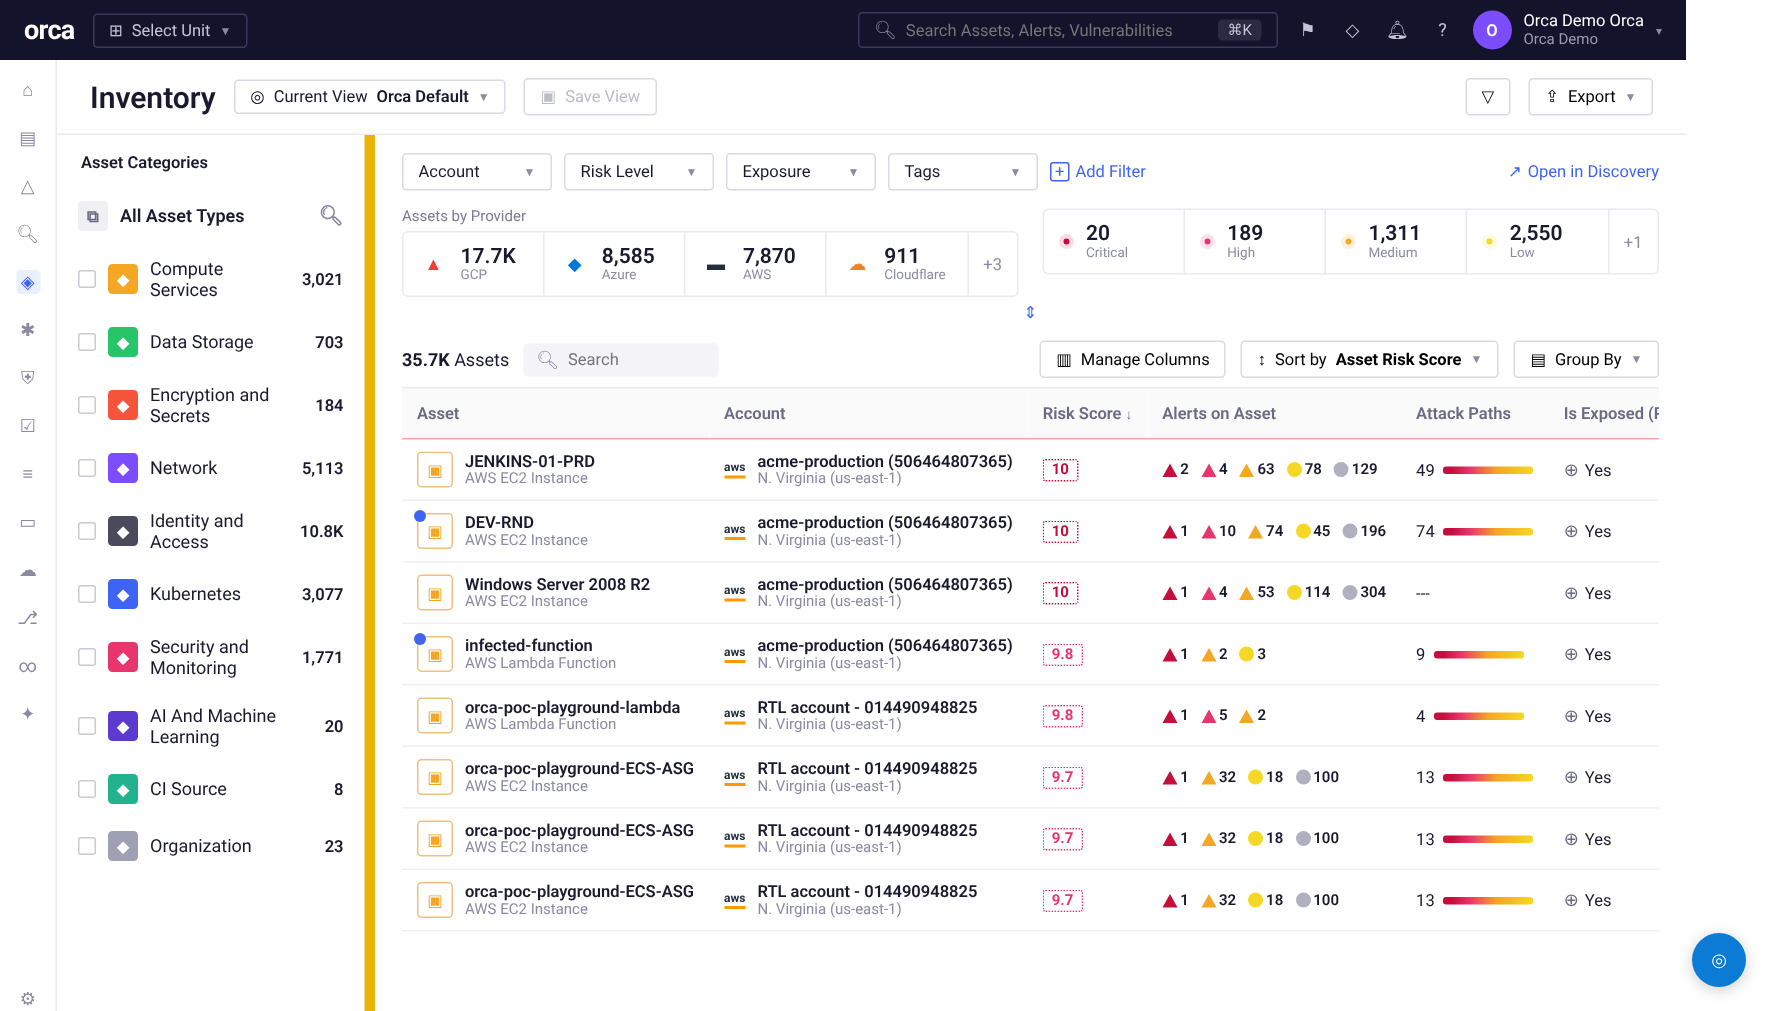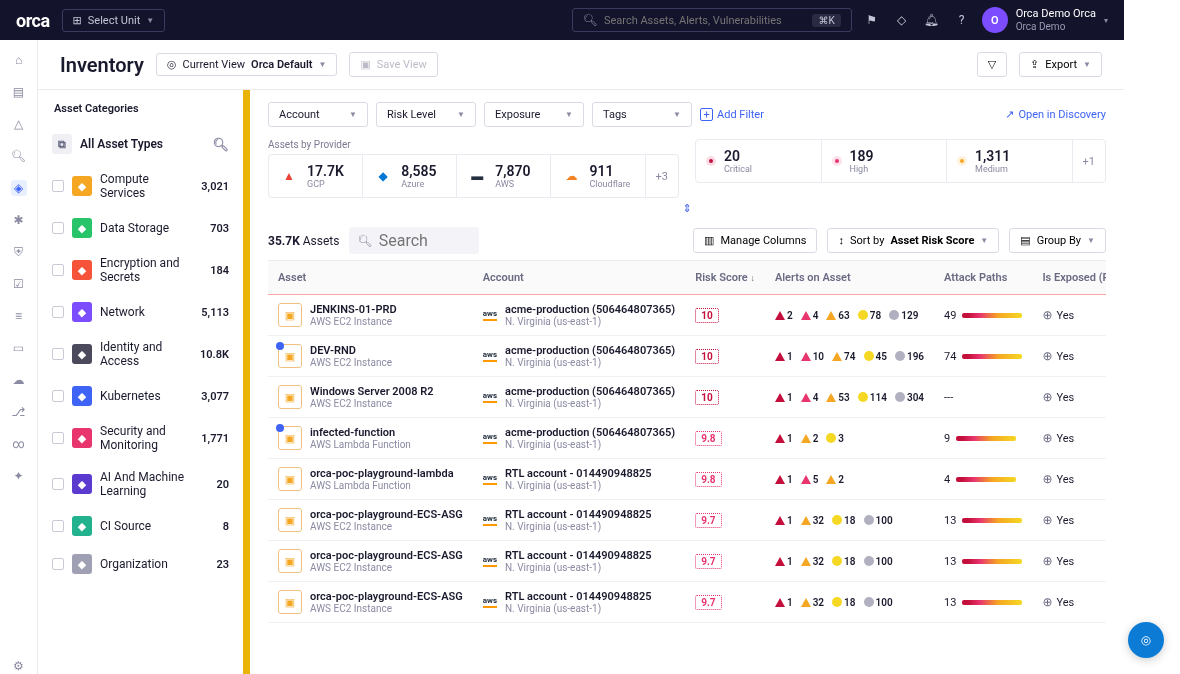--- a/index.html
+++ b/index.html
@@ -76,21 +76,21 @@
 .risk-dot.med { background:#f5a623; border-color:#fff1db; }
 .risk-dot.low { background:#f5d823; border-color:#fffae0; }
 
 .collapse-handle { text-align:center; color:#3e63f5; padding:2px; cursor:pointer; font-size:11px; }
 
 
 .tbl-ctrl { display: flex; align-items: center; gap: 10px; margin: 10px 0 6px; }
 .tbl-count { font-size: 12px; }
 .tbl-count b { font-weight: 700; }
 .tbl-search { background: #f4f4f8; border-radius: 3px; padding: 4px 8px; display: flex; align-items: center; gap: 6px; width: 130px; }
-.tbl-search input { border: none; background: transparent; outline: none; width: 100%; font-size: 16px; }
+.tbl-search input { border: none; background: transparent; outline: none; width: 100%; font-size: 11px; }
 .tbl-ctrl-spacer { flex: 1; }
 
 
 .table-wrap { flex: 1; overflow: auto; border-top: 1px solid #eaeaf0; }
 table { border-collapse: collapse; width: 100%; font-size: 11px; }
 th { text-align: left; padding: 10px; font-weight: 600; color: #6a6a83; border-bottom: 1px solid #fca5a5; background: #fafafb; position: sticky; top: 0; white-space:nowrap; }
 td { padding: 8px 10px; border-bottom: 1px solid #f0f0f4; vertical-align: middle; white-space:nowrap; }
 .row-bar { width: 3px; background: #f5a623; padding:0; }
 .asset-cell { display: flex; align-items: center; gap: 8px; }
 .asset-ic { width: 24px; height: 24px; border: 1px solid #f0c080; border-radius: 3px; display: flex; align-items: center; justify-content: center; color: #f5a623; position:relative; }
@@ -354,20 +354,27 @@
                       <div class="lbl">High</div>
                     </div>
                   </div>
                   <div class="stat-card">
                     <span class="risk-dot med"></span>
     <div class="stat-txt">
                       <div class="v">1,311</div>
                       <div class="lbl">Medium</div>
                     </div>
                   </div>
+                  <div class="stat-card">
+                    <span class="risk-dot low"></span>
+    <div class="stat-txt">
+                      <div class="v">2,550</div>
+                      <div class="lbl">Low</div>
+                    </div>
+                  </div>
                   <div class="stat-more">+1</div>
                 </div>
             </div>
           </div>
           <div class="collapse-handle">⇕</div>
 
           <div class="tbl-ctrl">
             <div class="tbl-count"><b>35.7K</b> <span>Assets</span></div>
             <div class="tbl-search">
               <span style="color:#8a8aa3">🔍︎</span>

